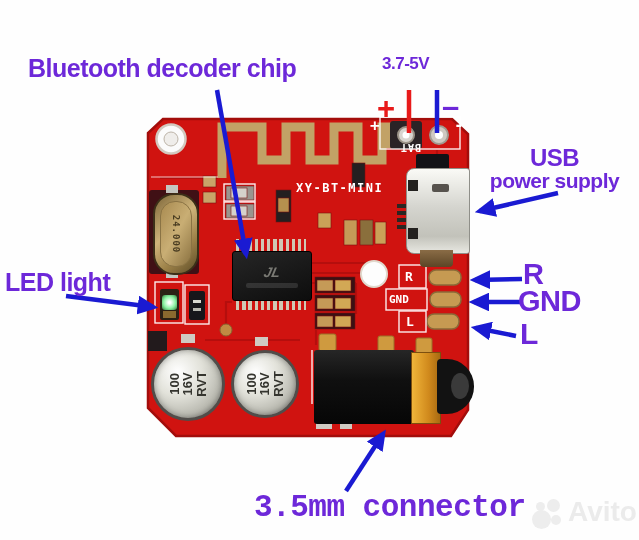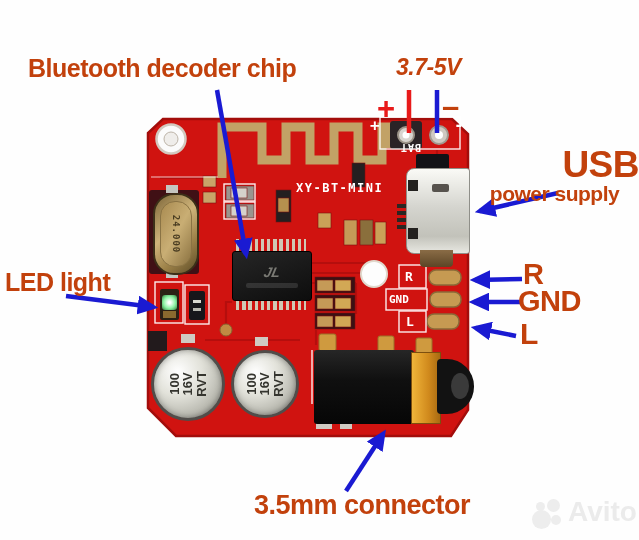--- a/index.html
+++ b/index.html
@@ -1,21 +1,21 @@
 <!DOCTYPE html>
 <html><head>
 <meta charset="utf-8">
 <style>
   html,body{margin:0;padding:0;background:#fff;}
   .canvas{position:relative;width:639px;height:540px;background:#fefefe;overflow:hidden;
           font-family:"Liberation Sans",sans-serif;}
   .abs{position:absolute;}
   svg{position:absolute;left:0;top:0;}
   
-  .lbl{position:absolute;font-weight:bold;color:#c2410c;white-space:nowrap;letter-spacing:-0.5px;}
+  .lbl{position:absolute;font-weight:bold;color:#6d28d9;white-space:nowrap;letter-spacing:-0.5px;}
   .lbl-red{color:#e81a1a;}
   
   .silk{position:absolute;color:#fff;font-weight:bold;font-family:"DejaVu Sans Mono",monospace;white-space:nowrap;}
   
   .chip-body{left:232px;top:251px;width:78px;height:48px;background:linear-gradient(160deg,#262626,#0d0d0d);
              border:1px solid #000;border-radius:3px;display:flex;align-items:center;justify-content:center;flex-direction:column;}
   .chip-logo{color:#7a7a74;font-style:italic;font-weight:bold;font-size:14px;transform:skewX(-12deg);}
   .chip-etch{width:52px;height:5px;margin-top:3px;background:rgba(150,150,150,.22);border-radius:2px;}
   .chip-pins{left:236px;width:70px;height:13px;background:repeating-linear-gradient(90deg,#cfc8b4 0 3.5px,rgba(0,0,0,0) 3.5px 6.2px);}
   
@@ -232,32 +232,32 @@
       <path d="M520 302 L474 302" marker-end="url(#ah)"></path>
       <path d="M516 336 L476 328" marker-end="url(#ah)"></path>
       <path d="M66 296 L153 307" marker-end="url(#ah)"></path>
       <path d="M346 491 L383 434" marker-end="url(#ah)"></path>
       <path d="M437 90 L437 133"></path>
     </g>
     <path d="M409 90 L409 133" stroke="#e81a1a" stroke-width="4.5" fill="none"></path>
   </svg>
 
   <div class="lbl" style="left:28px;top:54px;font-size:25px;">Bluetooth decoder chip</div>
-  <div class="lbl" style="left:396px;top:54px;font-size:23px;font-style:italic;">3.7-5V</div>
+  <div class="lbl" style="left:382px;top:54px;font-size:17px;">3.7-5V</div>
   <div class="lbl lbl-red" style="left:377px;top:91px;font-size:31px;">+</div>
   <div class="lbl" style="left:442px;top:89px;font-size:31px;">–</div>
   <div class="abs" style="left:470px;top:146px;width:169px;text-align:center;">
-    <div class="lbl" style="position:static;font-size:37px;line-height:1.0;text-align:right;">USB</div>
+    <div class="lbl" style="position:static;font-size:24px;line-height:1.0;">USB</div>
     <div class="lbl" style="position:static;font-size:21px;line-height:1.0;">power supply</div>
   </div>
   <div class="lbl" style="left:523px;top:258px;font-size:29px;">R</div>
   <div class="lbl" style="left:518px;top:285px;font-size:29px;">GND</div>
   <div class="lbl" style="left:520px;top:317px;font-size:30px;">L</div>
   <div class="lbl" style="left:5px;top:268px;font-size:25px;text-align:center;">LED light</div>
-  <div class="lbl" style="left:254px;top:490px;font-size:27px;">3.5mm connector</div>
+  <div class="lbl" style="left:254px;top:490px;font-size:31px;font-family:Liberation Mono, monospace;">3.5mm connector</div>
 
   <div class="wm">
     <span class="wm-logo">
       <b style="left:3px;top:13px;width:19px;height:19px;"></b>
       <b style="left:7px;top:5px;width:9px;height:9px;"></b>
       <b style="left:18px;top:2px;width:13px;height:13px;"></b>
       <b style="left:22px;top:18px;width:10px;height:10px;"></b>
     </span>
     <span class="wm-text">Avito</span>
   </div>

